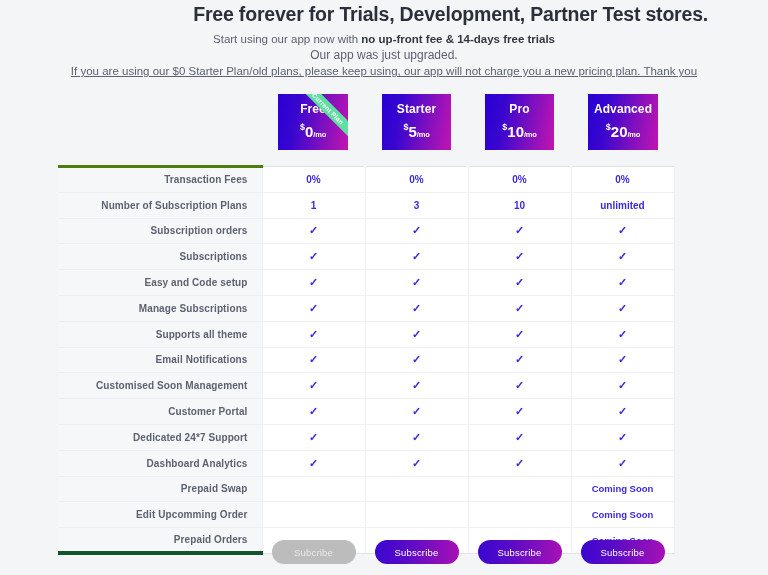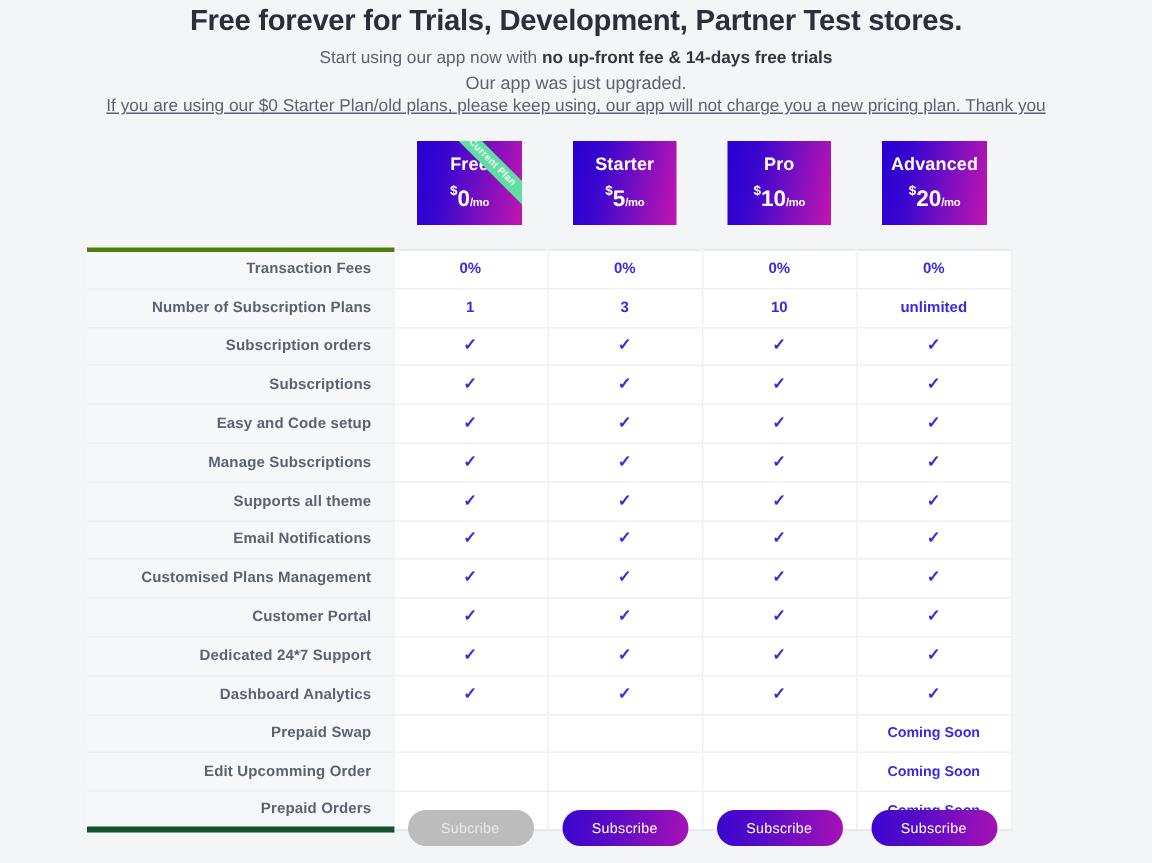--- a/index.html
+++ b/index.html
@@ -29,20 +29,21 @@
     text-align: center;
   }
 
   .hero-title {
     font-size: 19.5px;
     font-weight: bold;
     letter-spacing: -0.2px;
     color: #2b2f3a;
     padding-top: 2px;
     line-height: 24px;
+    text-align: right;
   }
 
   .hero-sub {
     font-size: 11.5px;
     color: #5c6270;
     line-height: 16px;
     padding-top: 5px;
   }
 
   .hero-sub .b { font-weight: bold; color: #33373f; }
@@ -338,21 +339,21 @@
             <td class="val last"><span class="check">✓</span></td>
           </tr>
           <tr>
             <td class="lbl">Email Notifications</td>
             <td class="val"><span class="check">✓</span></td>
             <td class="val"><span class="check">✓</span></td>
             <td class="val"><span class="check">✓</span></td>
             <td class="val last"><span class="check">✓</span></td>
           </tr>
           <tr>
-            <td class="lbl">Customised Plans Management</td>
+            <td class="lbl">Customised Soon Management</td>
             <td class="val"><span class="check">✓</span></td>
             <td class="val"><span class="check">✓</span></td>
             <td class="val"><span class="check">✓</span></td>
             <td class="val last"><span class="check">✓</span></td>
           </tr>
           <tr>
             <td class="lbl">Customer Portal</td>
             <td class="val"><span class="check">✓</span></td>
             <td class="val"><span class="check">✓</span></td>
             <td class="val"><span class="check">✓</span></td>

